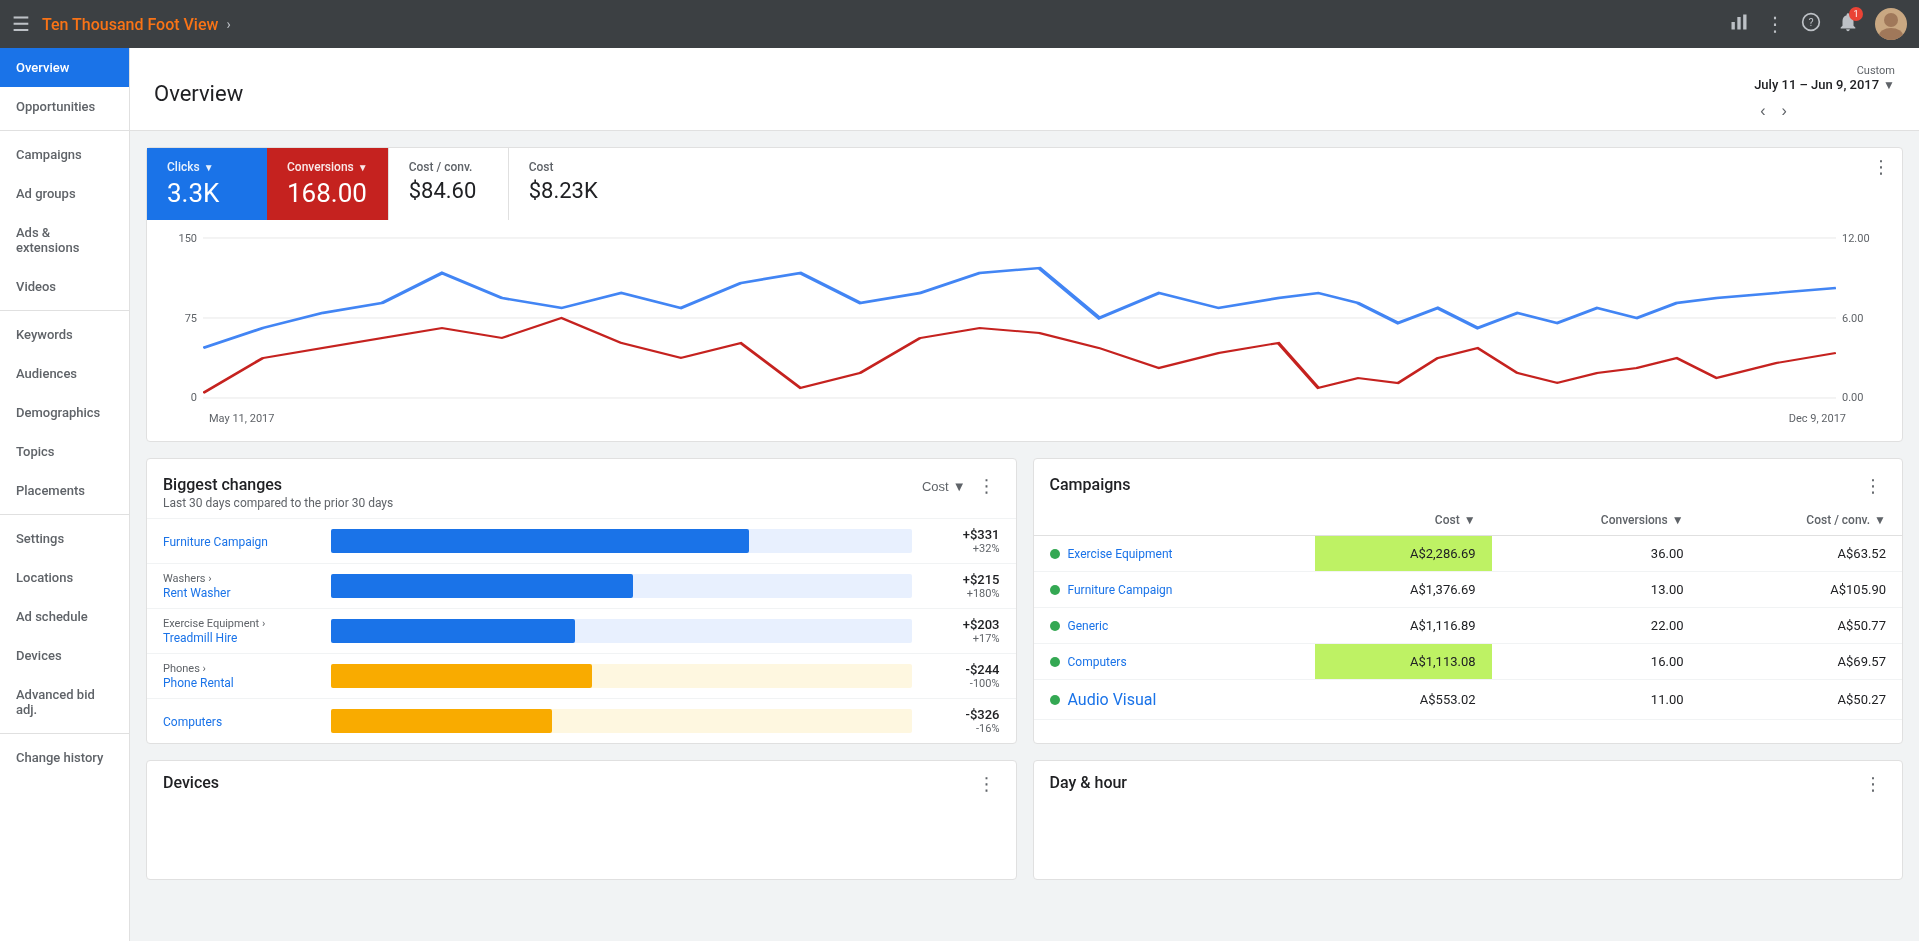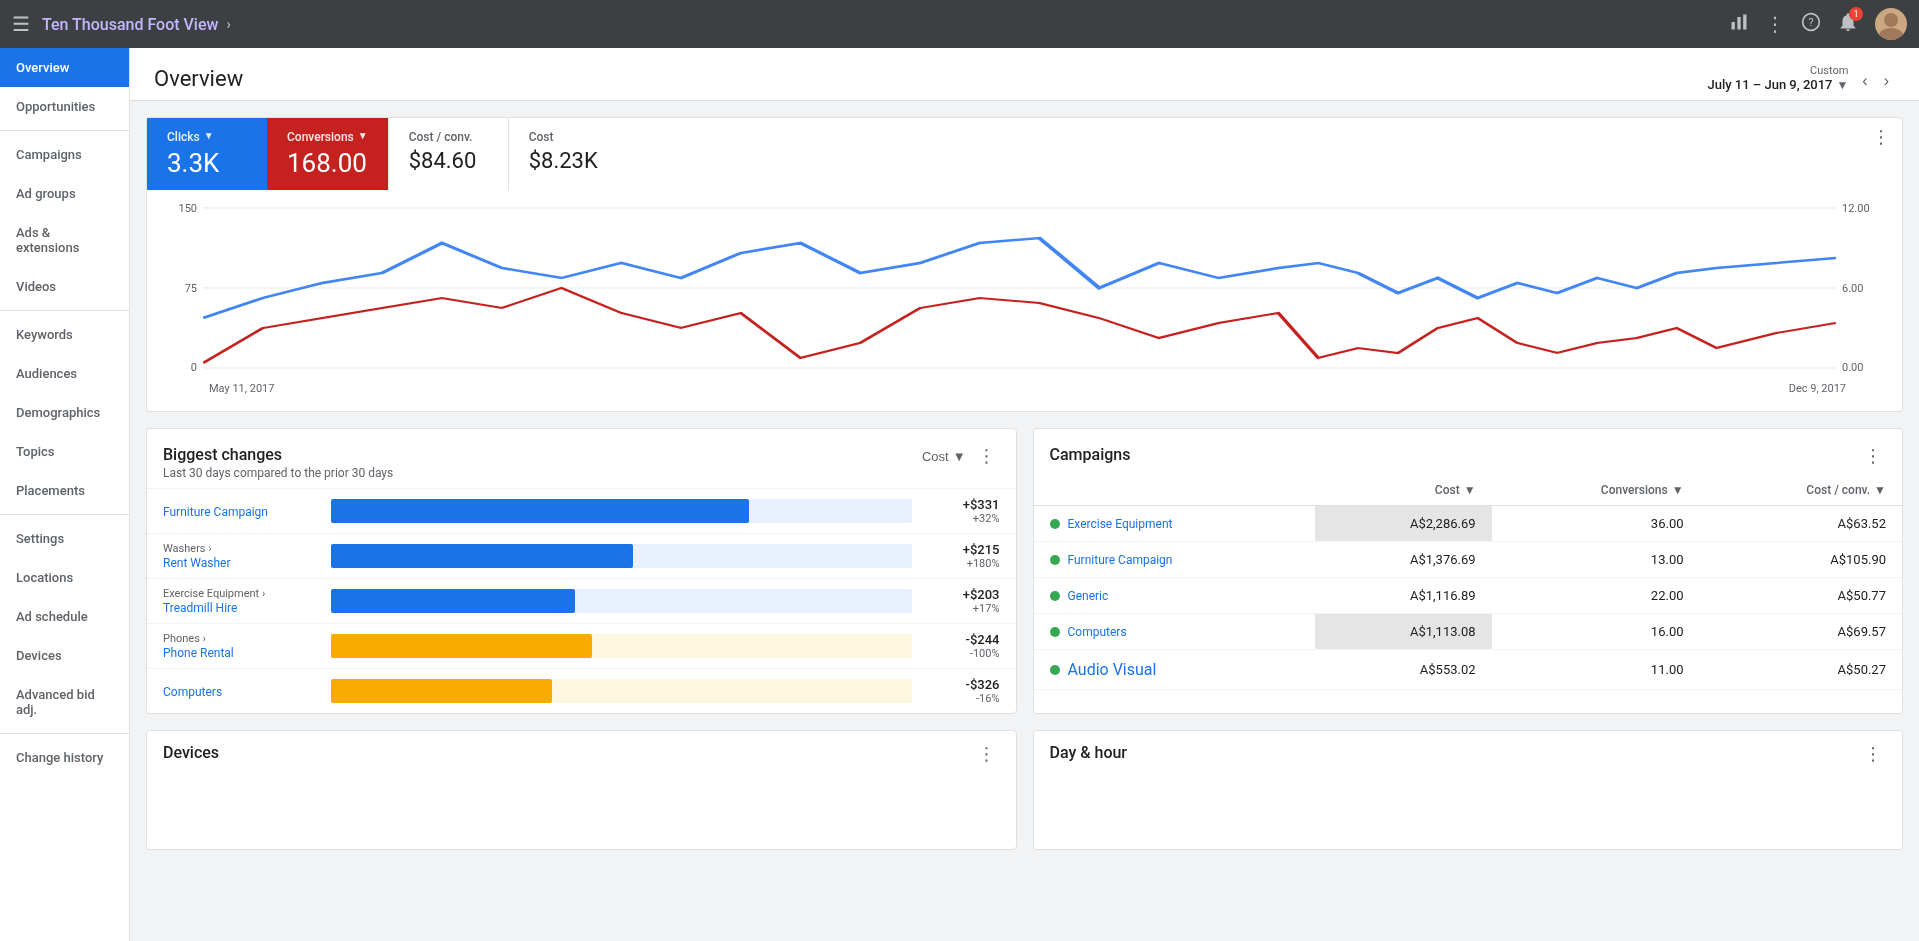--- a/index.html
+++ b/index.html
@@ -52,21 +52,21 @@
     
     #overview-header {
       background: #fff;
       padding: 16px 24px 8px 24px;
       display: flex;
       align-items: center;
       justify-content: space-between;
       border-bottom: 1px solid #e0e0e0;
     }
     #overview-header h1 { font-size: 22px; font-weight: 400; color: #202124; }
-    .date-range { display: flex; align-items: flex-end; gap: 8px; }
+    .date-range { display: flex; align-items: flex-start; gap: 8px; flex-direction: column; }
     .date-nav { display: flex; gap: 4px; }
     .date-nav button { background: none; border: none; cursor: pointer; color: #5f6368; font-size: 16px; padding: 2px 6px; }
 
     
     #content { padding: 16px; }
 
     
     .card {
       background: #fff;
       border-radius: 4px;
@@ -82,21 +82,21 @@
     .metric-tile {
       padding: 12px 20px;
       cursor: pointer;
       display: flex;
       flex-direction: column;
       min-width: 120px;
     }
     .metric-tile.blue { background: #1a73e8; color: #fff; }
     .metric-tile.red { background: #c5221f; color: #fff; }
     .metric-tile.light { background: #fff; color: #333; border-left: 1px solid #e0e0e0; }
-    .metric-label { font-size: 12px; font-weight: 500; display: flex; gap: 4px; }
+    .metric-label { font-size: 12px; font-weight: 500; display: flex; align-items: center; gap: 4px; }
     .metric-value { font-size: 26px; font-weight: 400; margin-top: 4px; }
     .metric-tile.blue .metric-label, .metric-tile.red .metric-label { color: rgba(255,255,255,0.9); }
     .metric-tile.blue .metric-value, .metric-tile.red .metric-value { color: #fff; }
     .metric-tile.light .metric-label { color: #5f6368; }
     .metric-tile.light .metric-value { color: #202124; font-size: 22px; }
 
     
     .chart-area {
       padding: 8px 16px 16px 16px;
       position: relative;
@@ -153,38 +153,38 @@
       font-size: 13px;
       color: #202124;
       text-align: right;
       border-bottom: 1px solid #f1f3f4;
     }
     .campaigns-table td:first-child { text-align: left; }
     .campaign-name { display: flex; align-items: center; gap: 8px; }
     .dot { width: 10px; height: 10px; border-radius: 50%; flex-shrink: 0; }
     .dot.green { background: #34a853; }
     .campaign-name a { color: #1a73e8; text-decoration: none; }
-    .highlighted { background: #e5e5e5; }
+    .highlighted { background: #bef264; }
     .col-header-with-arrow { display: flex; align-items: center; justify-content: flex-end; gap: 4px; cursor: pointer; }
 
     
     #main::-webkit-scrollbar { width: 8px; }
     #main::-webkit-scrollbar-thumb { background: #bdc1c6; border-radius: 4px; }
 
     
     .bottom-row { display: flex; gap: 16px; }
     .bottom-card { flex: 1; background: #fff; border-radius: 4px; border: 1px solid #e0e0e0; height: 120px; }
   </style>
 </head>
 <body>
 
 <div id="topbar">
   <span style="color:#bdc1c6;font-size:20px;margin-right:12px;cursor:pointer;">☰</span>
   <div style="display:flex;align-items:center;gap:8px;">
-    <span style="font-size:16px;font-weight:500;color:#c4b5fd;">Ten Thousand Foot View</span>
+    <span style="font-size:16px;font-weight:500;color:#f97316;">Ten Thousand Foot View</span>
     <span style="color:#bdc1c6;font-size:14px;">›</span>
   </div>
   <div class="spacer"></div>
   <div class="top-icons">
     <span style="color:#bdc1c6;font-size:18px;cursor:pointer;">
       <svg width="20" height="20" viewBox="0 0 24 24" fill="#bdc1c6">
           <rect x="3" y="12" width="4" height="9"></rect>
           <rect x="10" y="6" width="4" height="15"></rect>
           <rect x="17" y="3" width="4" height="18"></rect>
         </svg>

